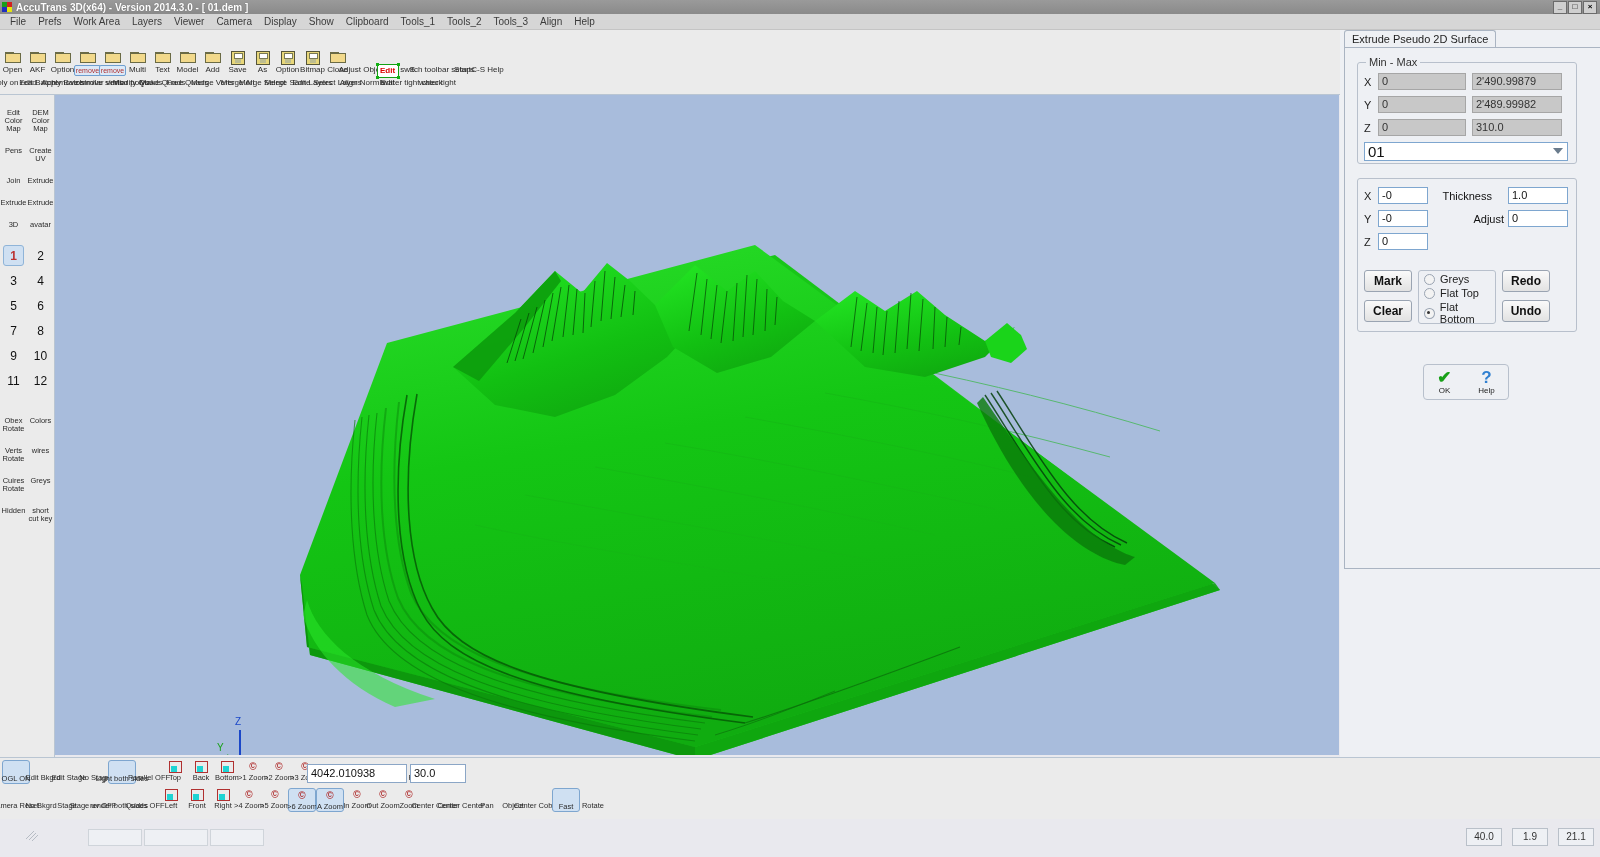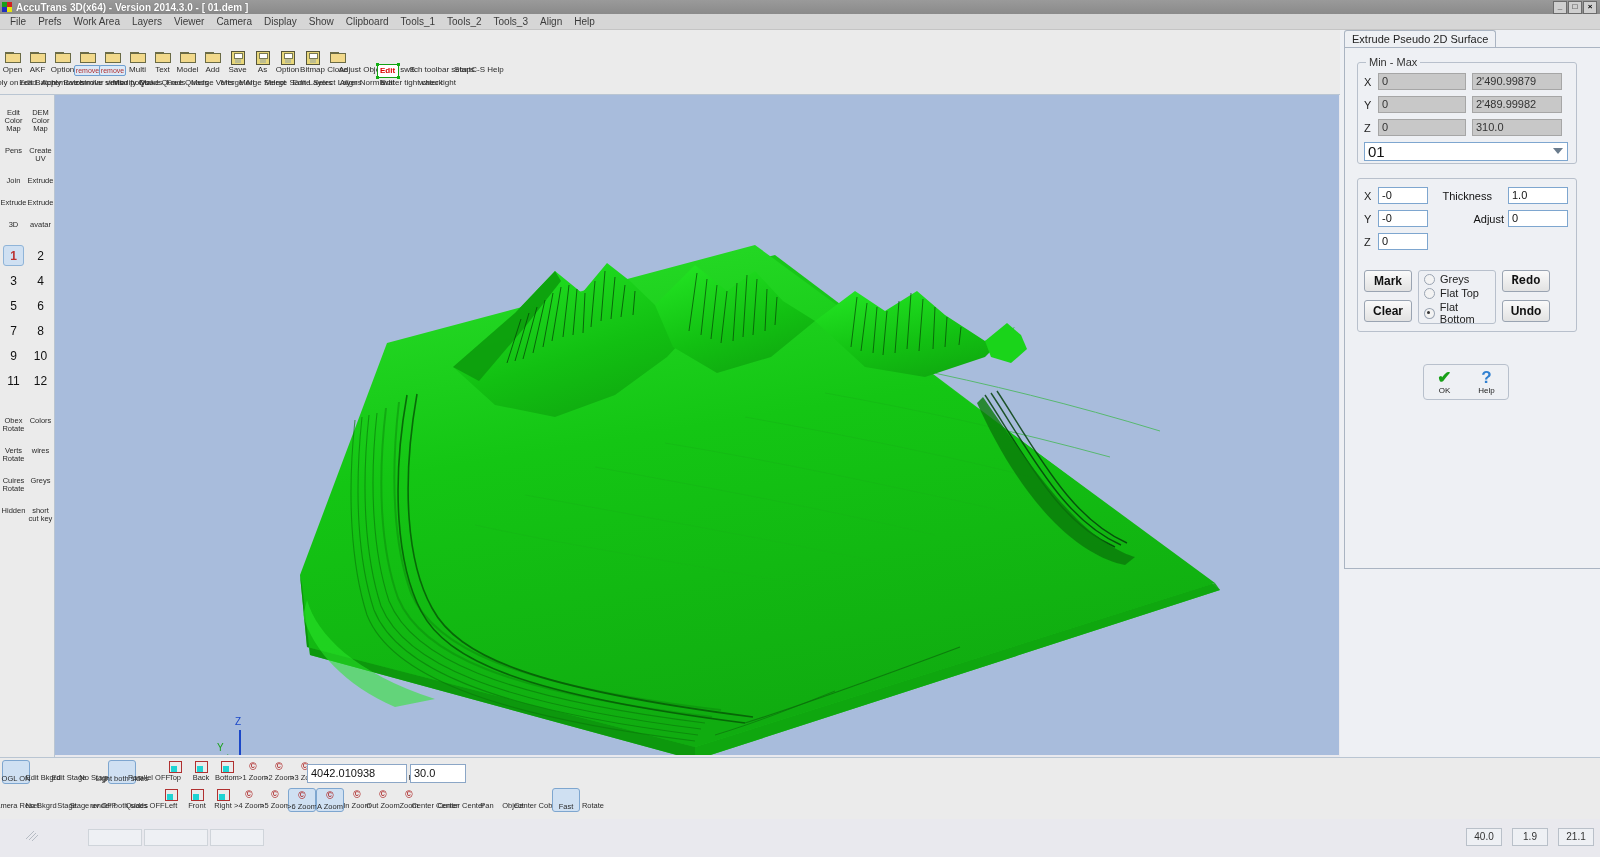--- a/index.html
+++ b/index.html
@@ -781,21 +781,21 @@
                 <div class="radio">
                   <span class="dot"></span>
                   <span>Flat Top</span>
                 </div>
                 <div class="radio on">
                   <span class="dot"></span>
                   <span>Flat Bottom</span>
                 </div>
               </div>
             <div style="display:flex;flex-direction:column;gap:8px;">
-              <div class="pbtn" style="width:46px;height:20px;line-height:20px;font-family:Liberation Mono, monospace;">Redo</div>
+              <div class="pbtn" style="width:46px;height:20px;line-height:20px;">Redo</div>
               <div class="pbtn" style="width:46px;height:20px;line-height:20px;">Undo</div>
             </div>
           </div>
         </div>
       </div>
 
       <div class="okhelp" style="left:78px;top:316px;width:84px;height:34px;">
         <div class="c">
           <div class="big" style="color:#18a018;">✔</div>
           <div>OK</div>

